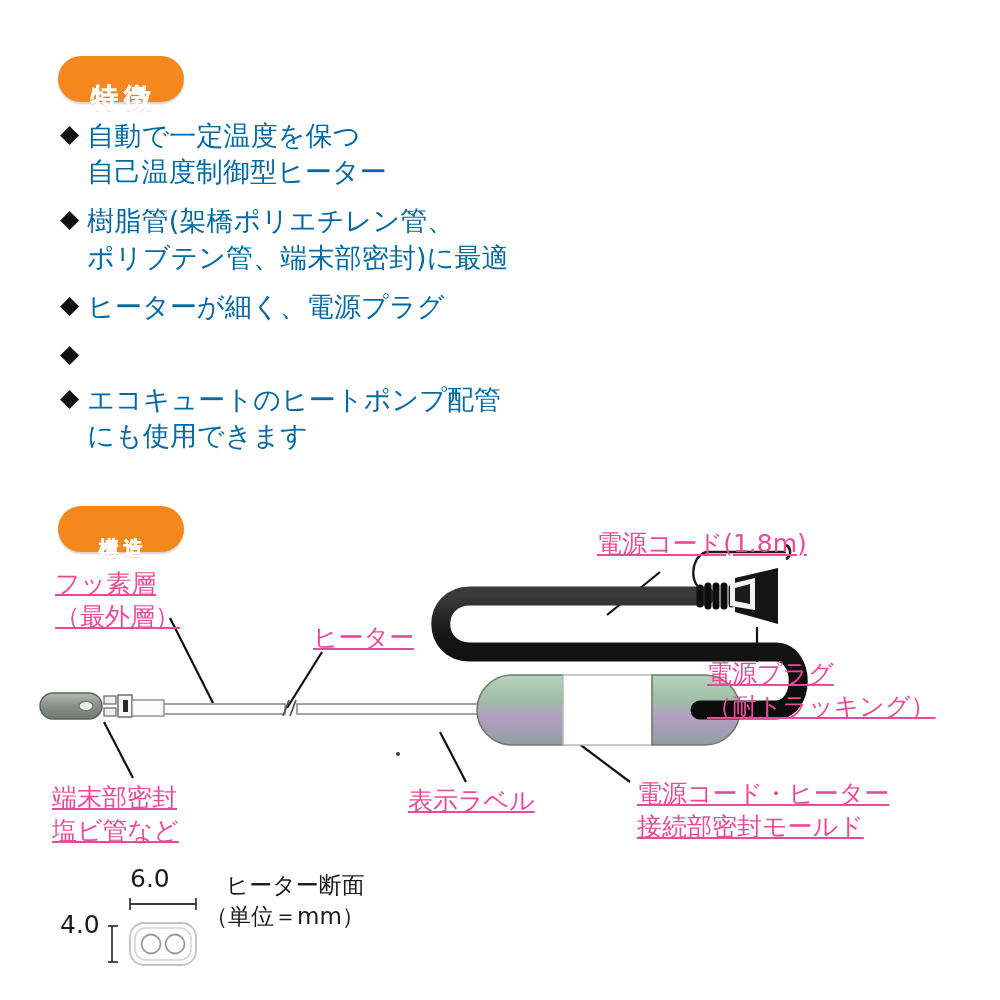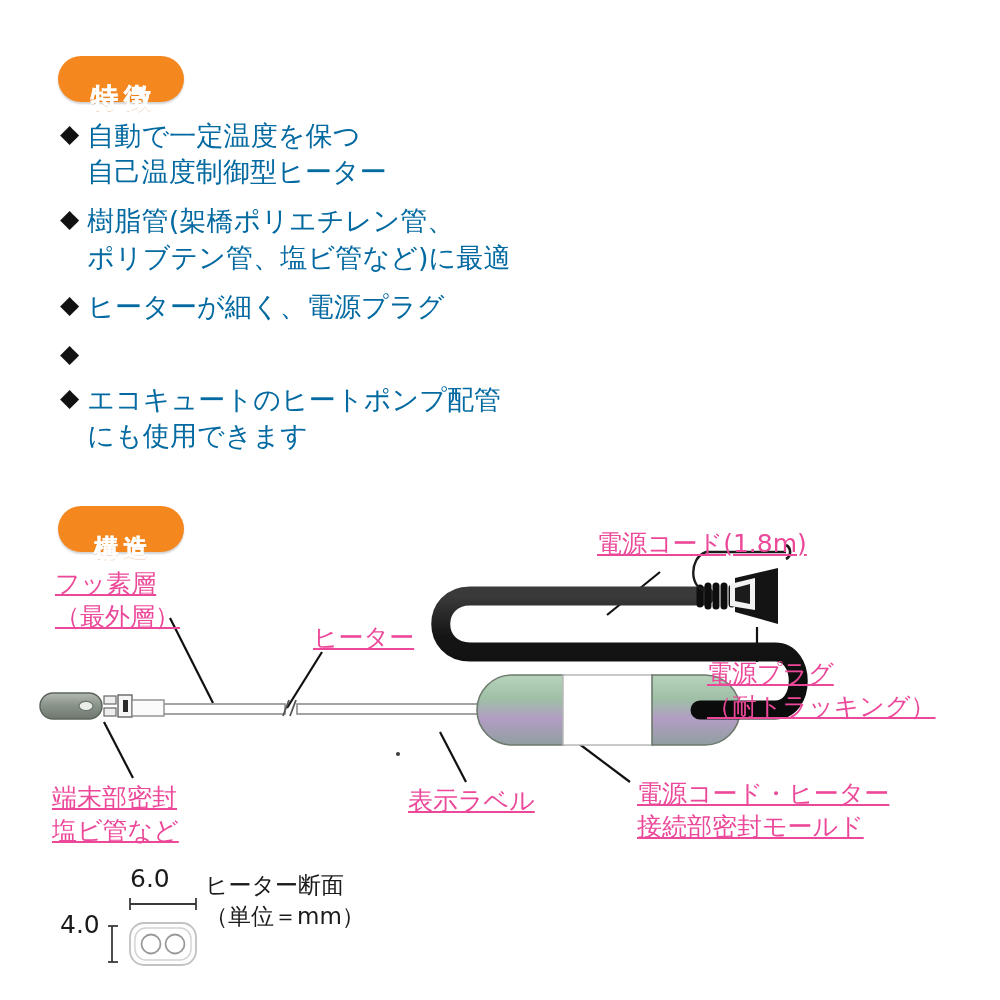--- a/index.html
+++ b/index.html
@@ -28,21 +28,21 @@
     letter-spacing:.22em;
     text-indent:.22em;
     white-space:nowrap;
     -webkit-text-stroke:0.6px #ffffff;
     text-shadow:0 1px 0 rgba(190,90,10,.35);
     margin-top:38px;
   }
   #badge-features{left:58px;top:56px;width:126px;height:46px;}
   #badge-features .badge-text{font-size:27px;}
   #badge-structure{left:58px;top:506px;width:126px;height:46px;}
-  #badge-structure .badge-text{font-size:24px;}
+  #badge-structure .badge-text{font-size:20px;}
 
   
   .features{position:absolute;left:60px;top:118px;width:620px;}
   .feature-row{display:flex;align-items:flex-start;margin-bottom:13px;}
   .bullet{
     flex:0 0 auto;
     font-size:25px;line-height:1.24;
     margin-right:8px;color:#111;
   }
   .feature-text{
@@ -65,21 +65,21 @@
   }
   #lbl-fluorine{left:55px;top:568px;}
   #lbl-heater{left:313px;top:622px;}
   #lbl-cord{left:597px;top:528px;}
   #lbl-plug{left:707px;top:658px;}
   #lbl-endmold{left:52px;top:782px;}
   #lbl-display{left:408px;top:785px;}
   #lbl-connmold{left:637px;top:778px;}
 
   
-  .xsec{position:absolute;left:60px;top:866px;width:420px;height:90px;}
+  .xsec{position:absolute;left:60px;top:866px;width:420px;height:90px;text-align:right;}
   .xsec-dim{
     position:absolute;font-size:25px;color:#1a1a1a;line-height:1;
   }
   #dim-width{left:70px;top:0px;}
   #dim-height{left:0px;top:46px;}
   .xsec-caption{
     position:absolute;left:145px;top:4px;
     font-size:23px;line-height:1.35;white-space:pre-line;color:#1a1a1a;
   }
 </style>
@@ -96,21 +96,21 @@
 
     <div class="feature-row">
       <span class="bullet">◆</span>
       <span class="feature-text">自動で一定温度を保つ
 自己温度制御型ヒーター</span>
     </div>
 
     <div class="feature-row">
       <span class="bullet">◆</span>
       <span class="feature-text">樹脂管(架橋ポリエチレン管、
-ポリブテン管、塩ビ管など)に最適</span>
+ポリブテン管、端末部密封)に最適</span>
     </div>
 
     <div class="feature-row">
       <span class="bullet">◆</span>
       <span class="feature-text">ヒーターが細く、電源プラグ</span>
     </div>
 
     <div class="feature-row">
       <span class="bullet">◆</span>
     </div>

